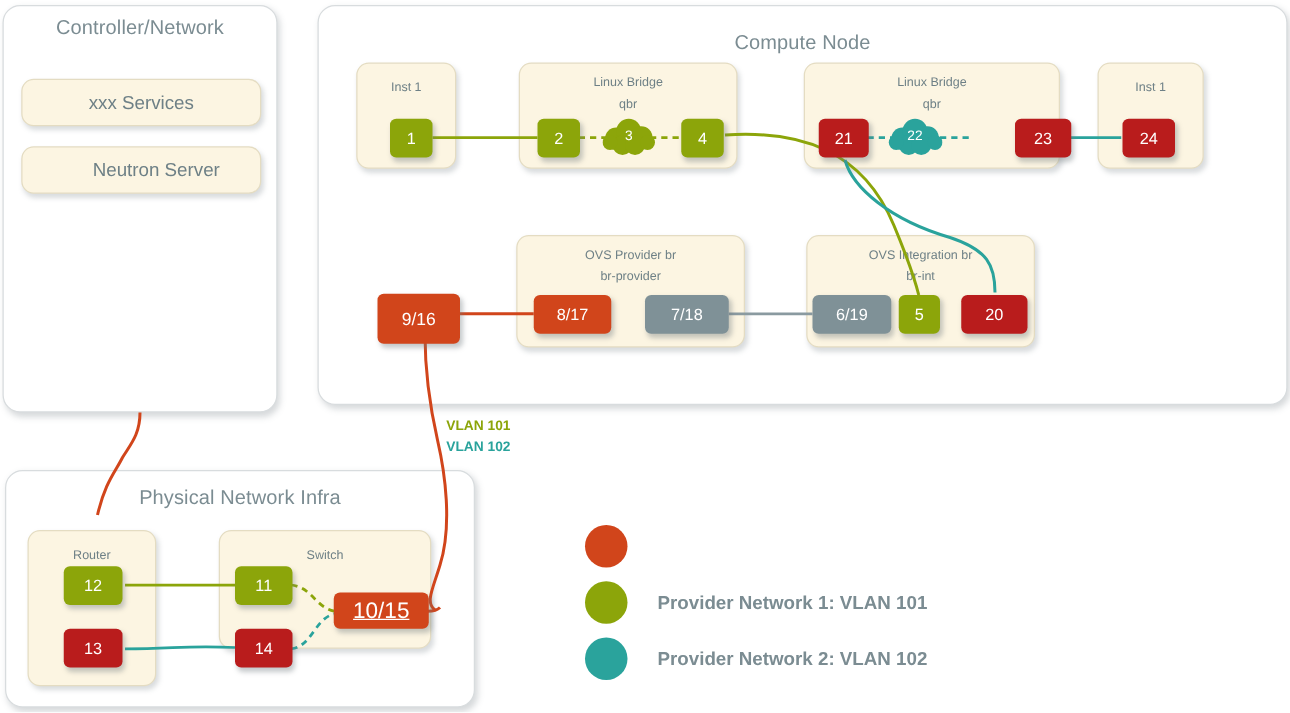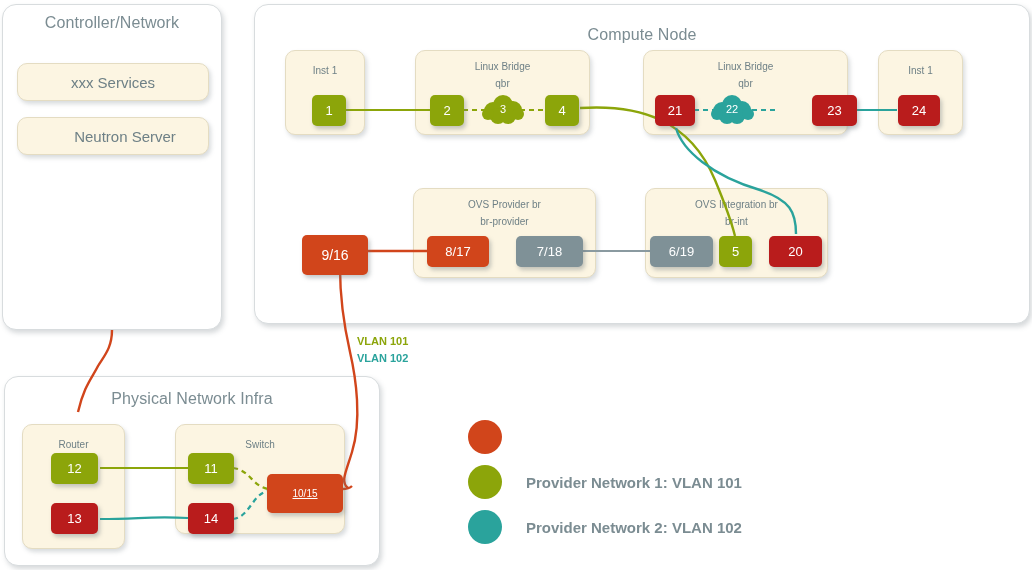--- a/index.html
+++ b/index.html
@@ -255,26 +255,26 @@
   <div class="node-container" style="left:4px; top:376px; width:376px; height:190px;">
     <div class="node-title" style="top:12px;">Physical Network Infra</div>
   </div>
 
   <div class="card" style="left:22px; top:424px; width:103px; height:125px;">
     <div class="card-title" style="top:12px;">Router</div>
   </div>
   <div class="chip green" style="left:51px; top:453px; width:47px; height:31px;">12</div>
   <div class="chip teal" style="left:51px; top:503px; width:47px; height:31px;">13</div>
 
-  <div class="card" style="left:175px; top:424px; width:170px; height:110px;">
+  <div class="card" style="left:175px; top:424px; width:170px; height:95px;">
     <div class="card-title" style="top:12px;">Switch</div>
   </div>
   <div class="chip green" style="left:188px; top:453px; width:46px; height:31px;">11</div>
   <div class="chip teal" style="left:188px; top:503px; width:46px; height:31px;">14</div>
-  <div class="chip orange" style="left:267px; top:474px; width:76px; height:39px; font-size:10px;text-decoration:underline;">10/15</div>
+  <div class="chip orange" style="left:267px; top:474px; width:76px; height:29px; font-size:18px;text-decoration:underline;">10/15</div>
 
   <div class="legend" style="left:468px; top:420px; width:400px; height:130px;">
     <div class="legend-row" style="left:0; top:0;">
       <div class="legend-dot" style="background:#d1451b;"></div>
     </div>
     <div class="legend-row" style="left:0; top:45px;">
       <div class="legend-dot" style="background:#8ca50a;"></div>
       <div class="legend-label">Provider Network 1: VLAN 101</div>
     </div>
     <div class="legend-row" style="left:0; top:90px;">

